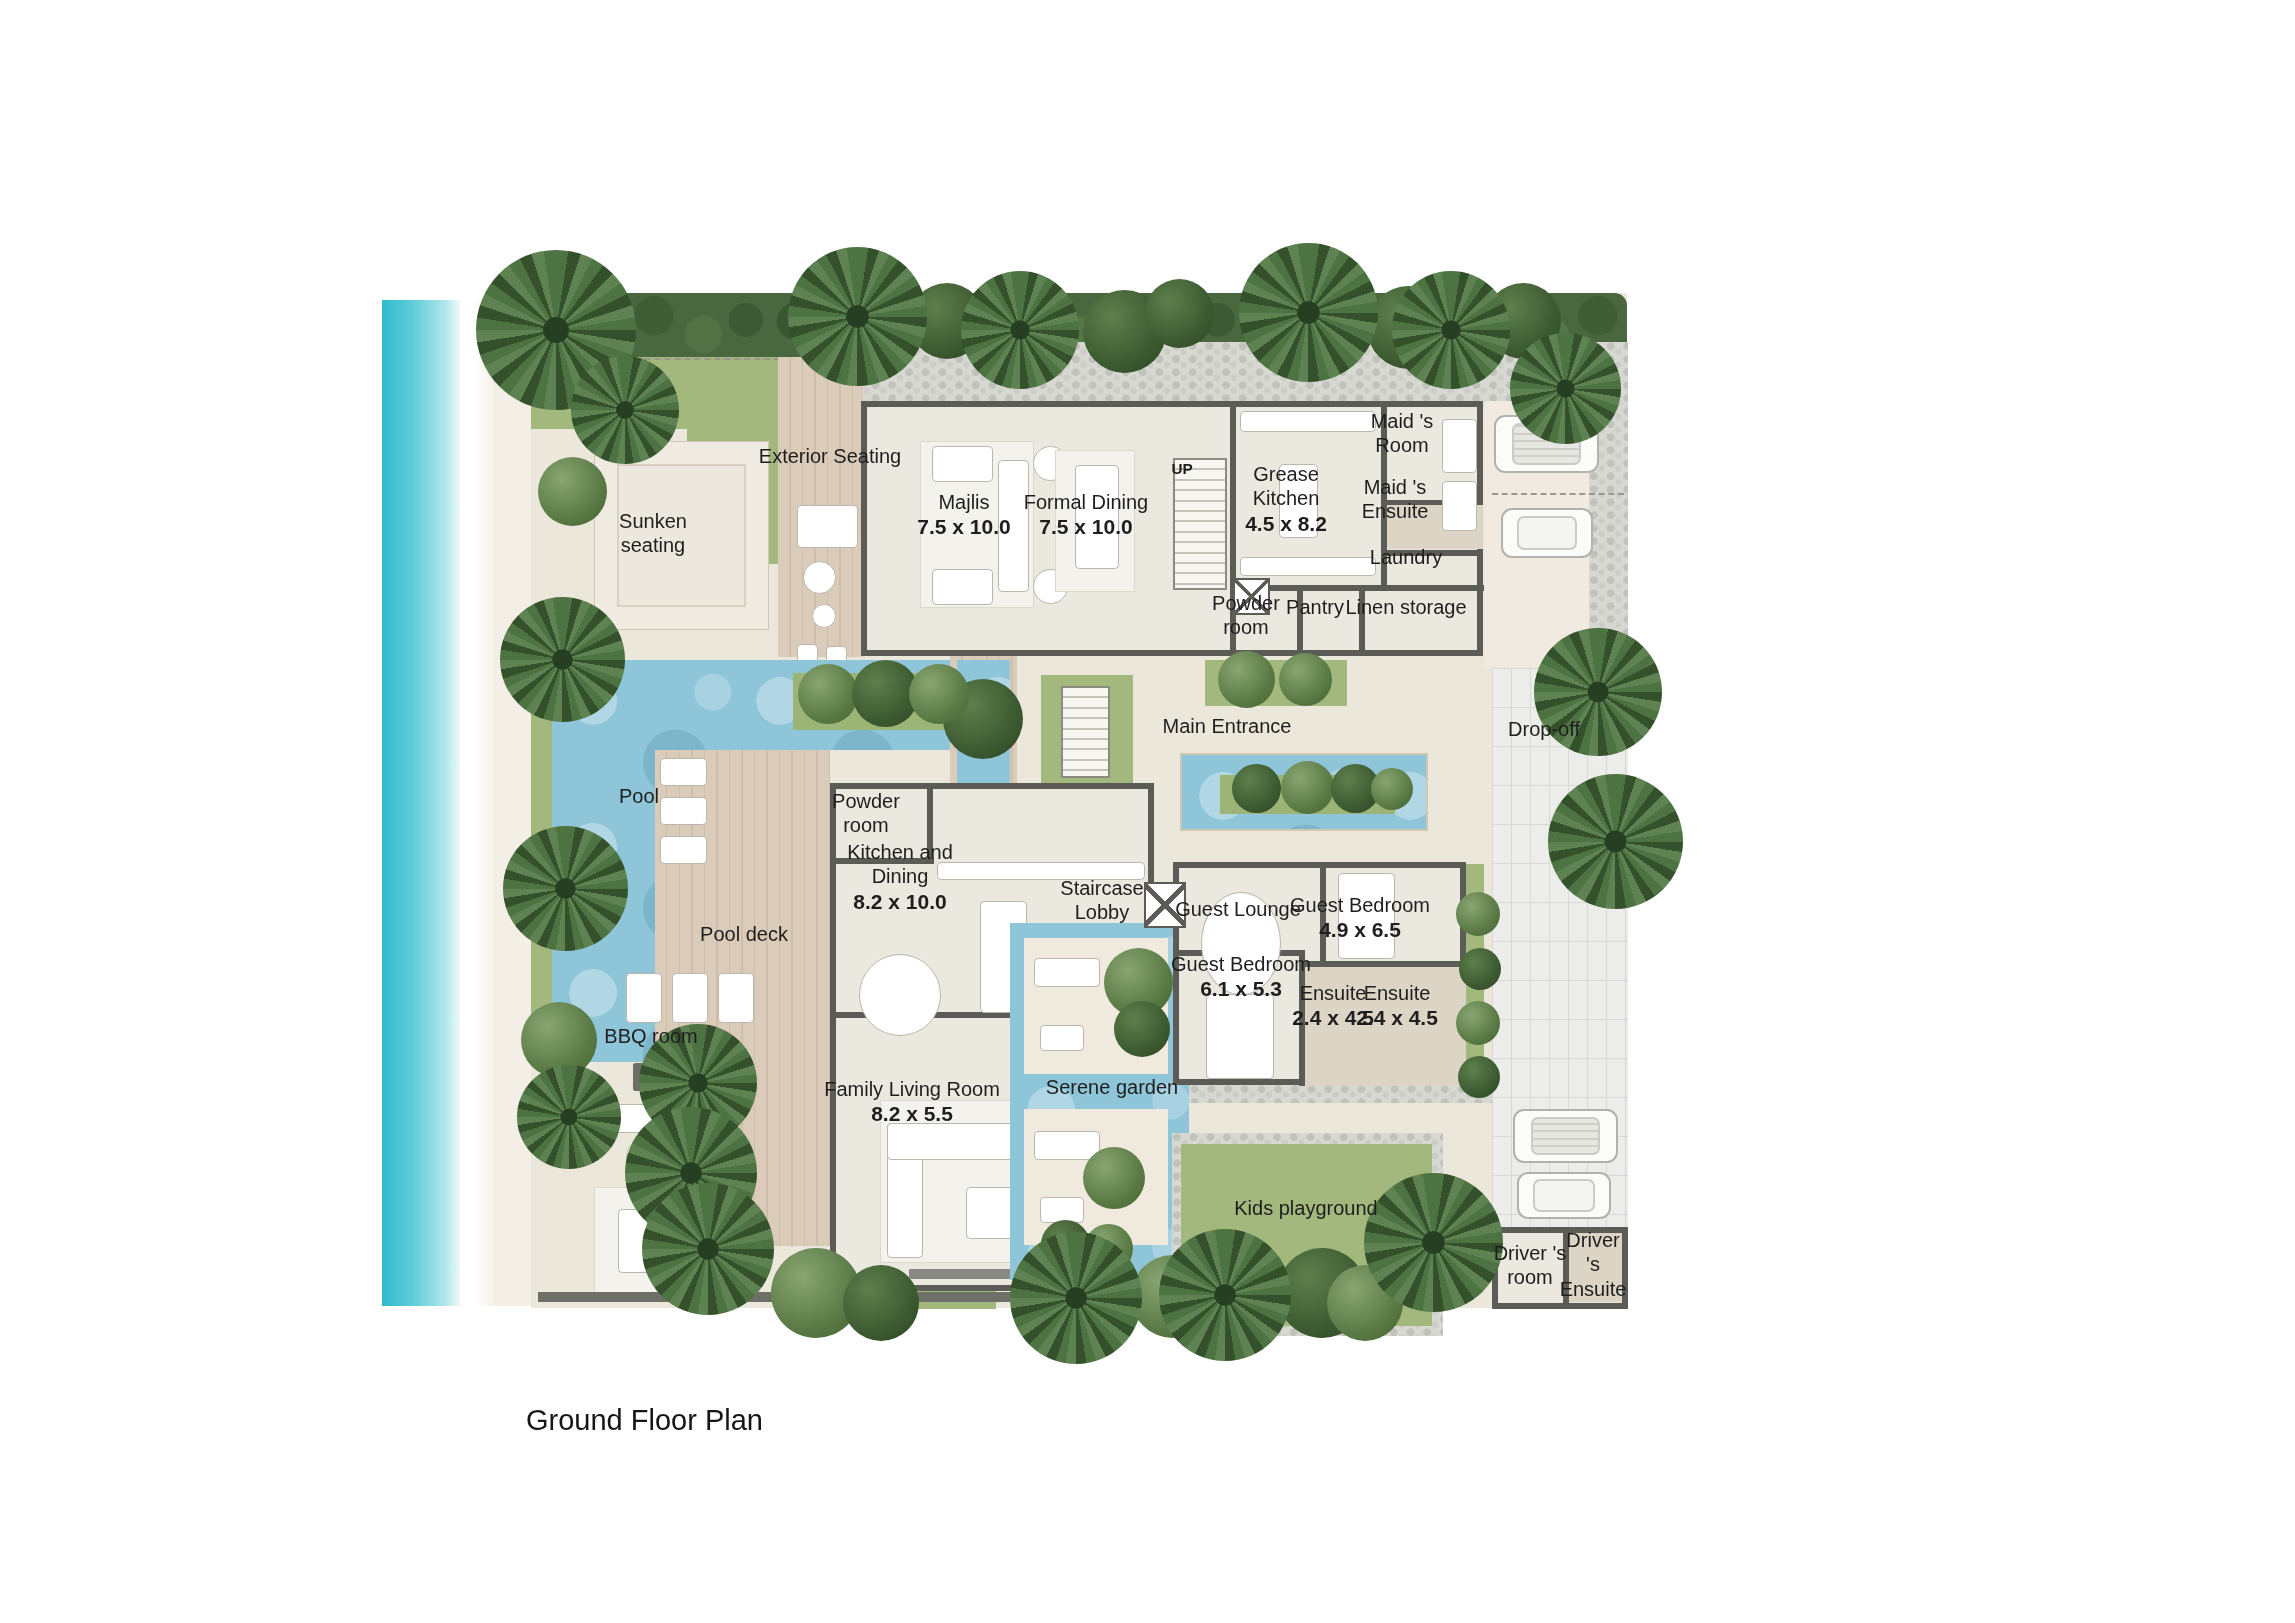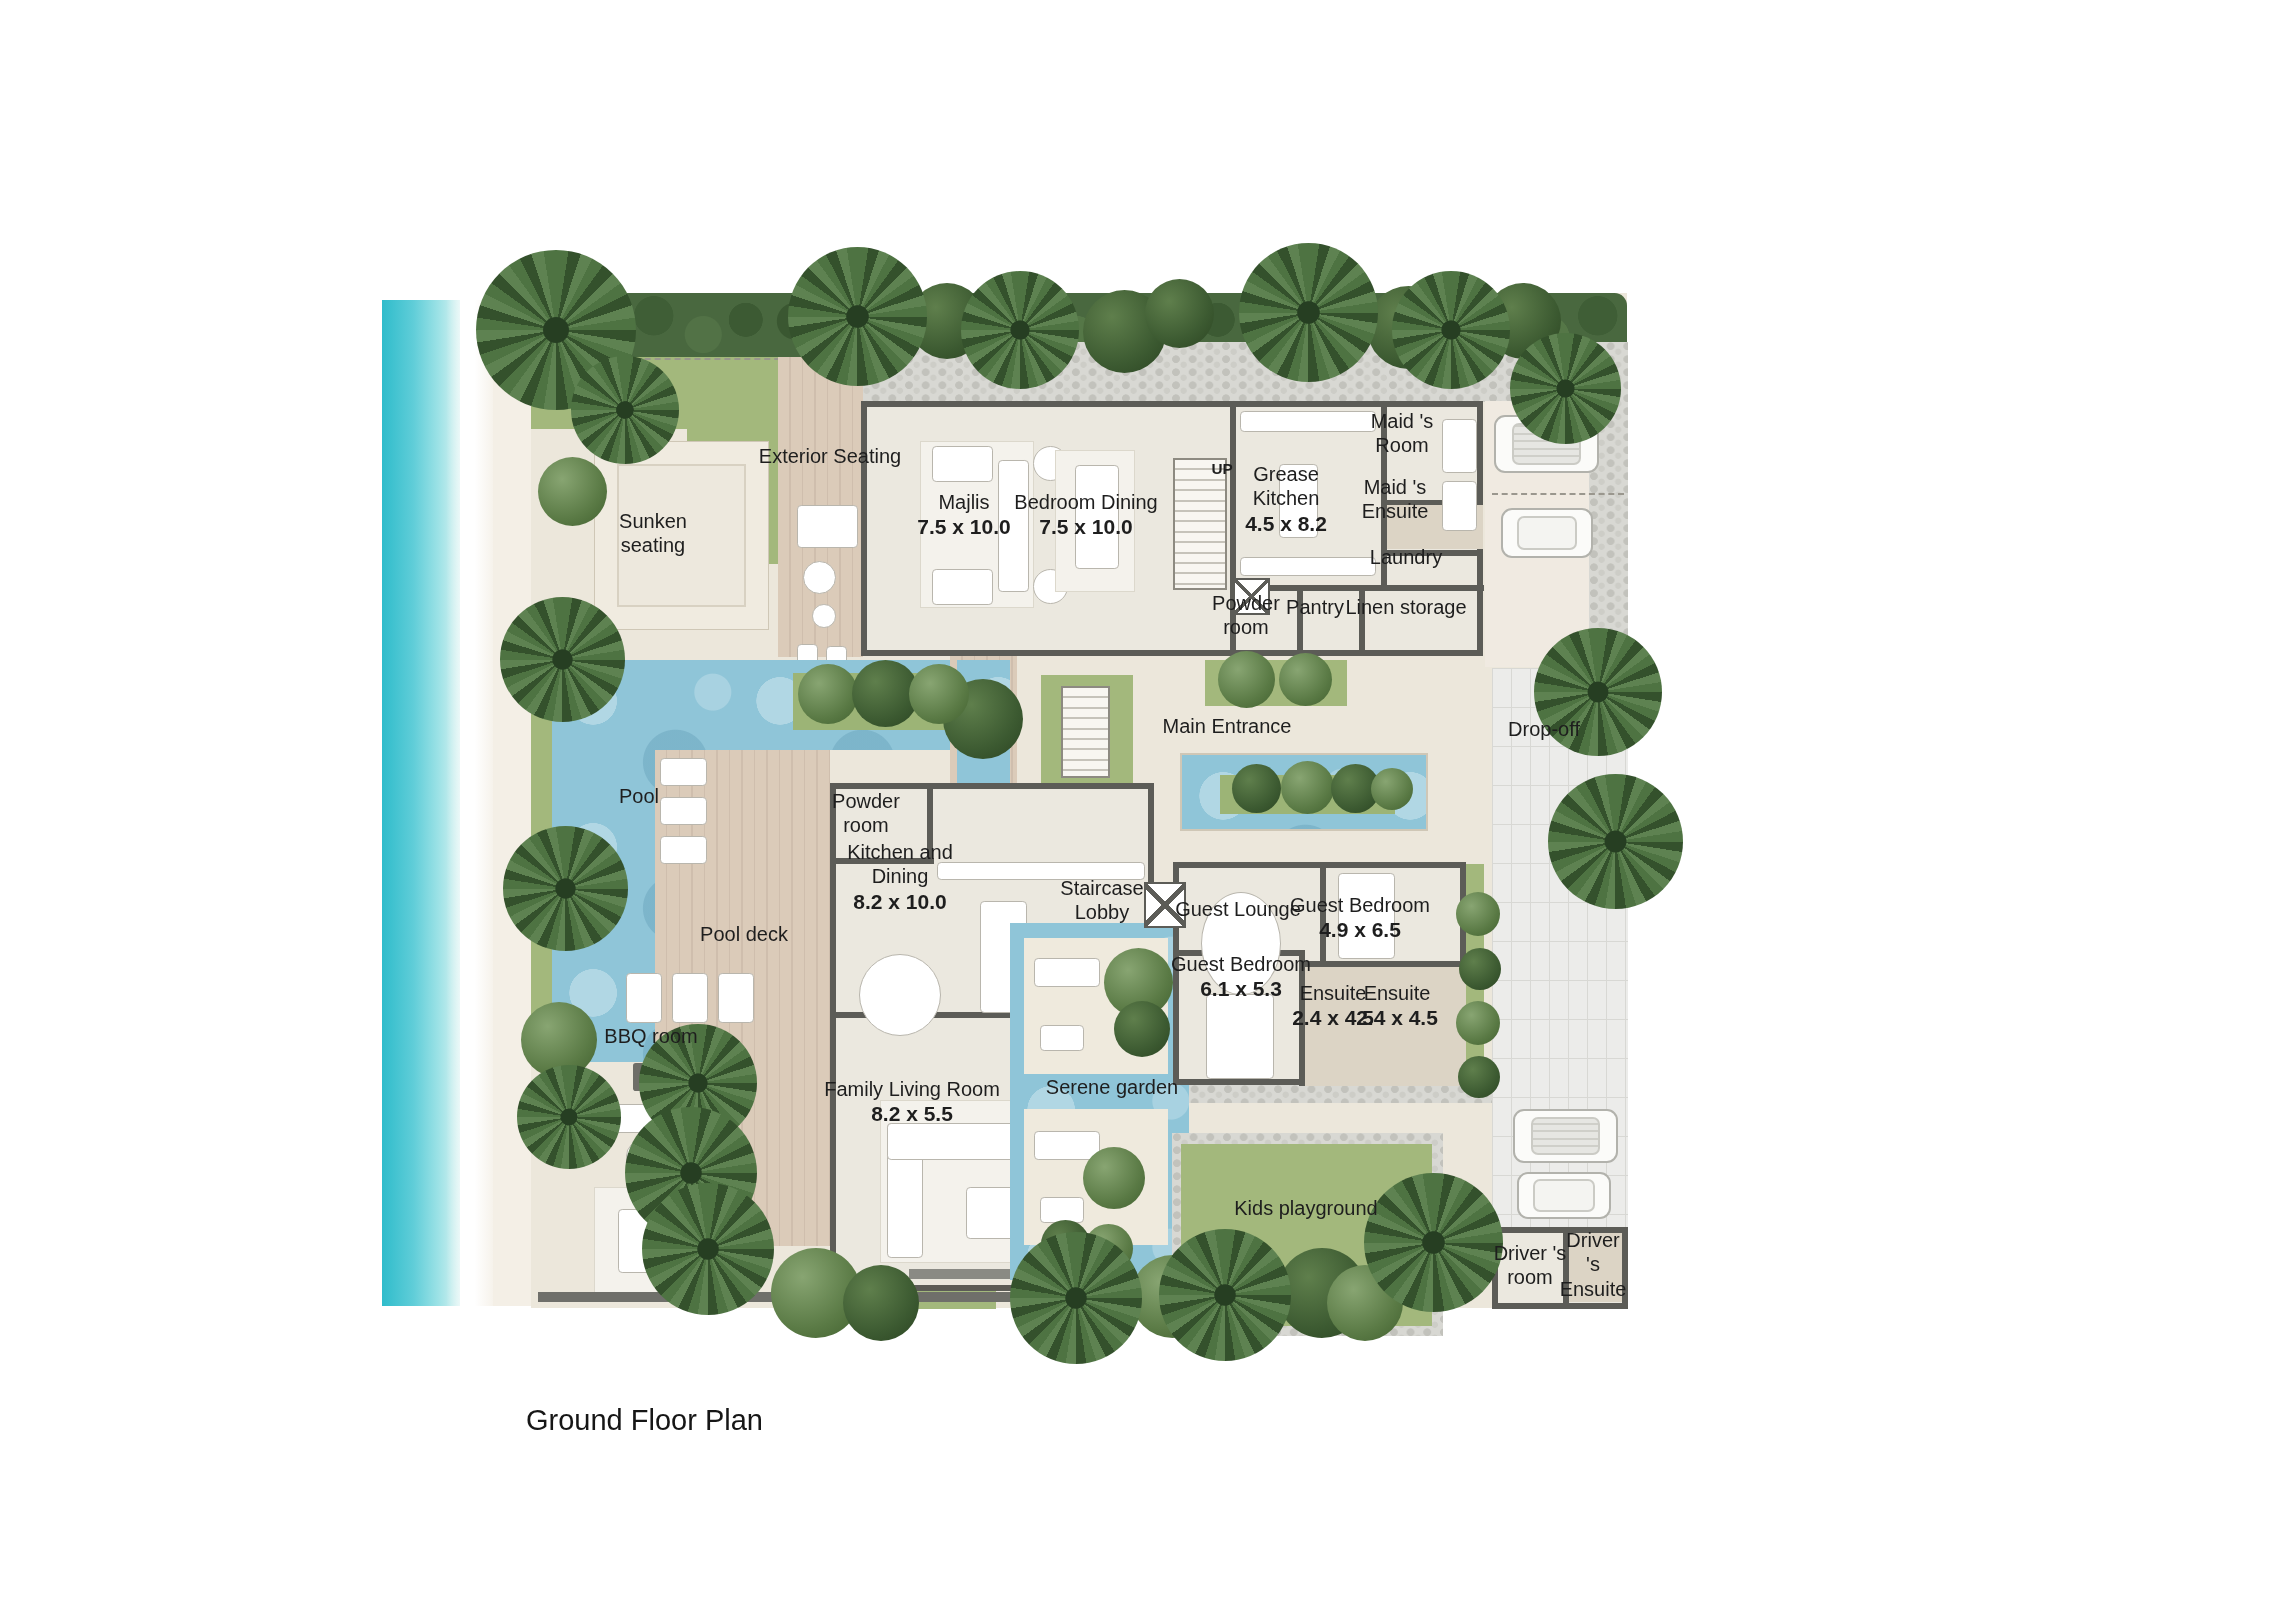--- a/index.html
+++ b/index.html
@@ -58,21 +58,21 @@
   .car{background:#fbfbf9;border:2.1px solid #b2b2ac;border-radius:11px;z-index:20;}
   .car::before{content:"";position:absolute;left:16%;right:16%;top:12%;bottom:12%;
      border:2.1px solid #cbcbc5;border-radius:7px;background:#f4f4f1;}
   .truck::before{background:repeating-linear-gradient(0deg,#e6e6e2 0 5.6px,#cfcfc9 5.6px 7.6px);}
   .dash{border-top:2.1px dashed #9a978e;}
   .gate{background:#6e6e68;}
   .lbl{transform:translate(-50%,-50%);display:flex;flex-direction:column;align-items:center;
        text-align:center;font-size:20px;font-weight:500;color:#1e1e1e;line-height:1.22;
        white-space:pre-line;z-index:50;}
   .lbl .dim{font-weight:700;font-size:21px;}
-  .lbl.small{font-size:15.3px;font-weight:700;margin-left:40px;}
+  .lbl.small{font-size:15.3px;font-weight:700;}
   .bwall{background:#6f6f6a;}
 </style>
 </head>
 <body>
 
 <div id="canvas">
 
 
   <div class="a plan">
 
@@ -262,21 +262,21 @@
     <div class="a bush dark" style="left:461px;top:1001px;width:76px;height:76px"></div>
     <div class="a bush" style="left:749px;top:991px;width:83px;height:83px"></div>
     <div class="a bush dark" style="left:895px;top:984px;width:90px;height:90px"></div>
     <div class="a bush" style="left:945px;top:1001px;width:76px;height:76px"></div>
     <div class="a bush" style="left:805px;top:1010px;width:76px;height:76px"></div>
 
     <div class="a lbl" style="left:448px;top:192px"><span>Exterior Seating</span></div>
     <div class="a lbl" style="left:271px;top:269px"><span>Sunken
 seating</span></div>
     <div class="a lbl" style="left:582px;top:251px"><span>Majlis</span><span class="dim">7.5 x 10.0</span></div>
-    <div class="a lbl" style="left:704px;top:251px"><span>Bedroom Dining</span><span class="dim">7.5 x 10.0</span></div>
+    <div class="a lbl" style="left:704px;top:251px"><span>Formal Dining</span><span class="dim">7.5 x 10.0</span></div>
     <div class="a lbl" style="left:904px;top:235px"><span>Grease
 Kitchen</span><span class="dim">4.5 x 8.2</span></div>
     <div class="a lbl" style="left:1020px;top:169px"><span>Maid 's
 Room</span></div>
     <div class="a lbl" style="left:1013px;top:235px"><span>Maid 's
 Ensuite</span></div>
     <div class="a lbl" style="left:1024px;top:293px"><span>Laundry</span></div>
     <div class="a lbl" style="left:864px;top:351px"><span>Powder
 room</span></div>
     <div class="a lbl" style="left:933px;top:343px"><span>Pantry</span></div>

